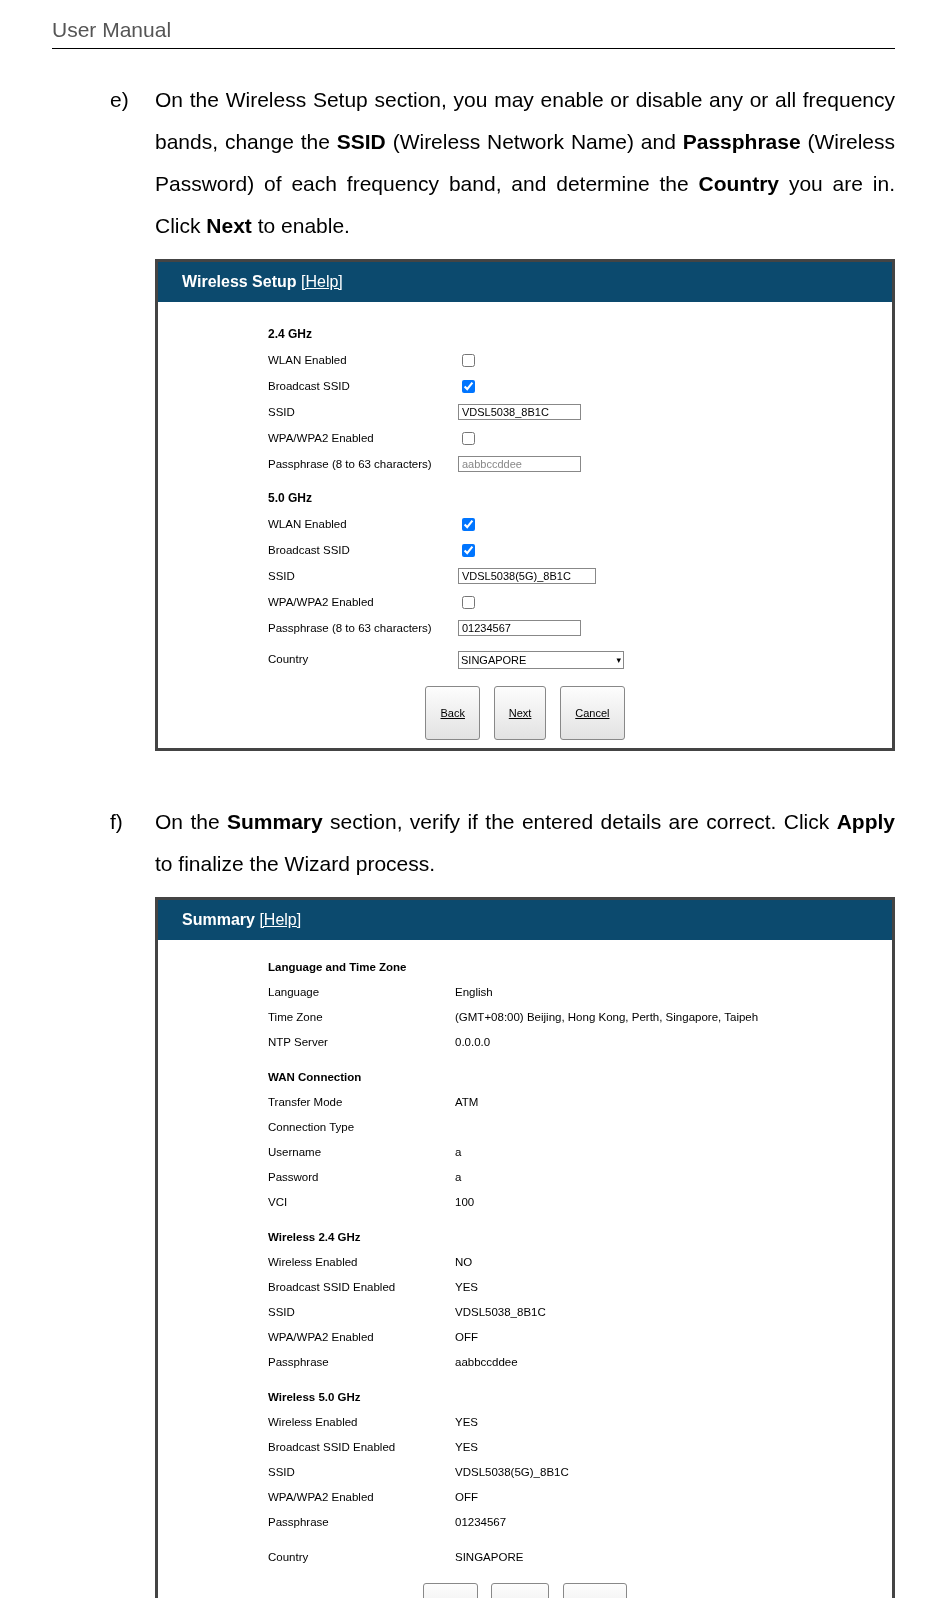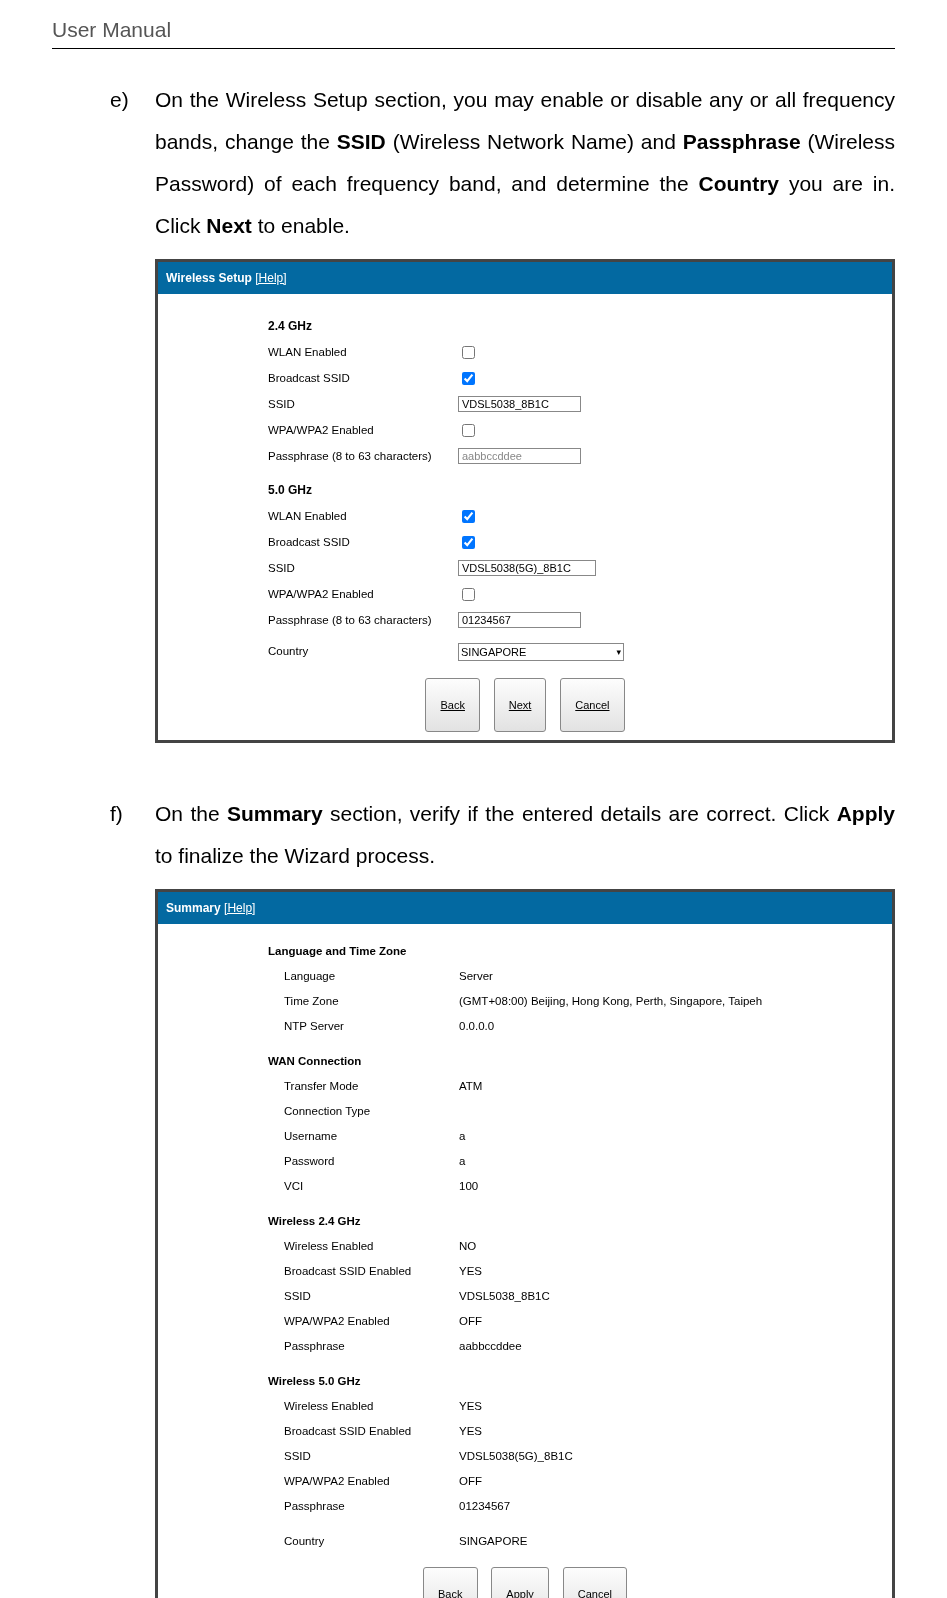--- a/index.html
+++ b/index.html
@@ -40,25 +40,25 @@
   .li-content {
     flex: 1;
   }
   .screenshot {
     margin: 12px 0 40px 0;
     border: 3px solid #444;
     background: #fff;
     font-family: Arial, sans-serif;
   }
   .ss-header {
-    background: #0369a1;
+    background: #0c4a6e;
     color: #fff;
     font-weight: bold;
-    font-size: 12px;
-    padding: 4px 8px;
+    font-size: 16px;
+    padding: 4px 24px;
   }
   .ss-header a {
     color: #fff;
     text-decoration: underline;
     font-weight: normal;
   }
   .ss-body {
     padding: 14px 0 4px 110px;
     font-size: 12px;
     color: #000;
@@ -115,21 +115,22 @@
     vertical-align: middle;
   }
   .summary-body {
     padding: 10px 16px 4px 110px;
     font-size: 11.5px;
   }
   .summary-body .ss-row .lbl {
     width: 175px;
   }
   .summary-body .ss-row {
-    margin: 2px 16px;
+    margin: 2px 0;
+    gap: 12px;
   }
 </style>
 </head>
 <body>
 
 <div class="page">
   <div class="header-text">User Manual</div>
   <hr class="rule">
 
   <div class="list-item body-text">
@@ -215,21 +216,21 @@
       
       <div class="screenshot">
         <div class="ss-header">
           <span>Summary</span>
           <a href="#">[Help]</a>
         </div>
         <div class="summary-body">
           <div class="ss-section-label">Language and Time Zone</div>
           <div class="ss-row">
               <div class="lbl">Language</div>
-              <div class="val">Server</div>
+              <div class="val">English</div>
             </div>
           <div class="ss-row">
               <div class="lbl">Time Zone</div>
               <div class="val">(GMT+08:00) Beijing, Hong Kong, Perth, Singapore, Taipeh</div>
             </div>
           <div class="ss-row">
               <div class="lbl">NTP Server</div>
               <div class="val">0.0.0.0</div>
             </div>
 

